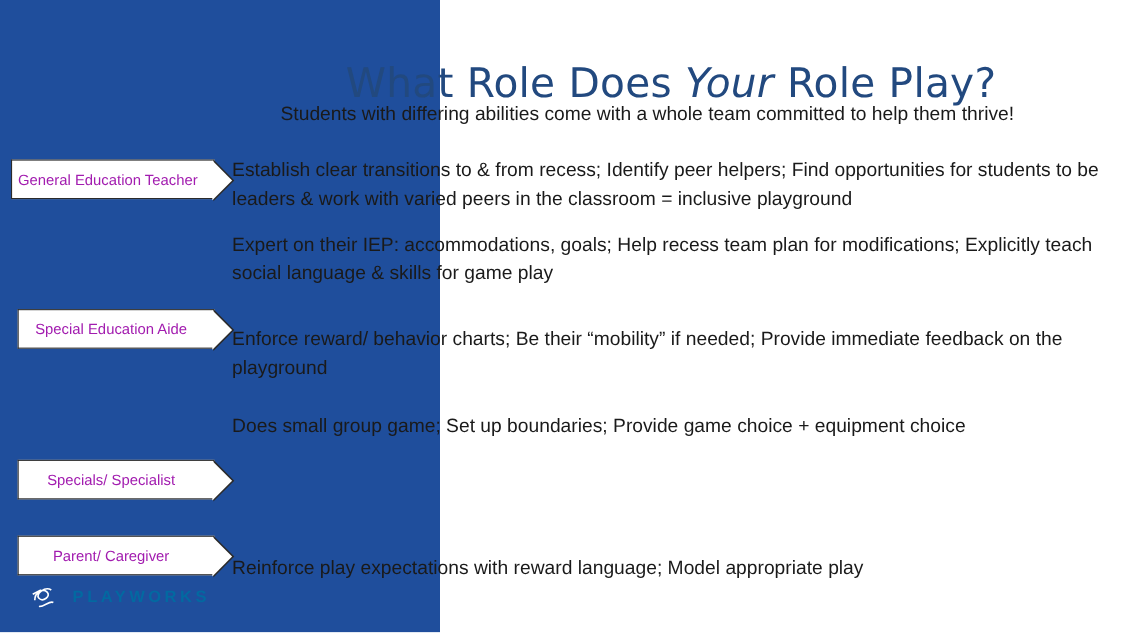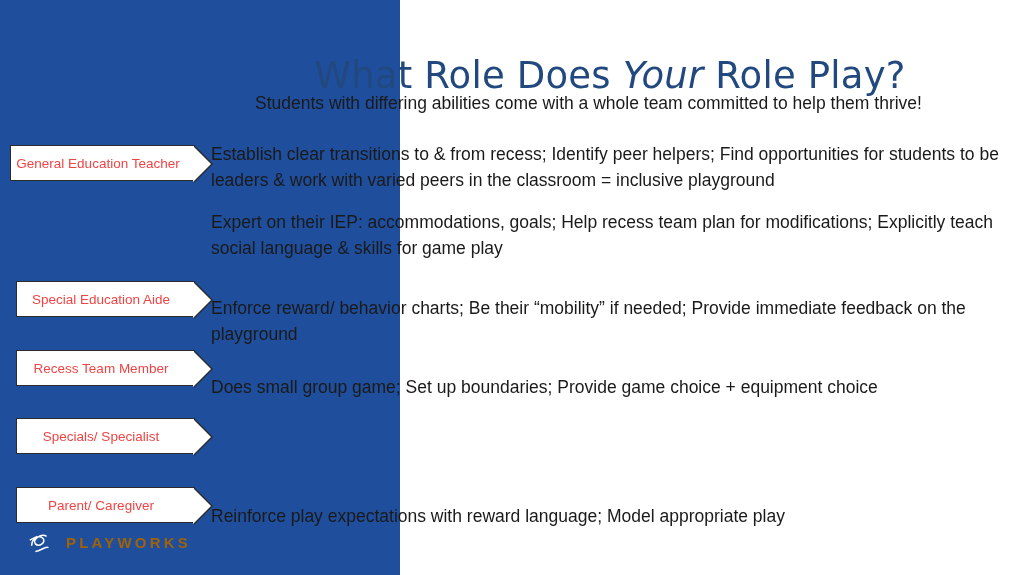--- a/index.html
+++ b/index.html
@@ -72,21 +72,21 @@
   .label-arrow {
     position: absolute;
     height: 36px;
     background: #ffffff;
     border: 1px solid #2b2b2b;
     border-right: none;
     display: flex;
     align-items: center;
     justify-content: center;
     font-size: 13.5px;
-    color: #ef4444;
+    color: #a21caf;
     padding-right: 16px;
     padding-left: 6px;
     z-index: 5;
   }
   .label-arrow::after {
     content: "";
     position: absolute;
     right: -18px;
     top: -1px;
     width: 0;
@@ -131,21 +131,21 @@
     display: flex;
     align-items: center;
     gap: 10px;
   }
   .logo-mark {
     width: 30px;
     height: 30px;
     flex: none;
   }
   .logo-text {
-    color: #a16207;
+    color: #0369a1;
     font-size: 15px;
     letter-spacing: 3.2px;
     font-weight: bold;
     font-family: "Liberation Sans", sans-serif;
   }
 </style>
 </head>
 <body>
 
 <div id="slide">
@@ -157,23 +157,20 @@
     <span>What Role Does </span><span class="ital">Your</span><span> Role Play?</span>
   </div>
 
   <div class="intro">Students with differing abilities come with a whole team committed to help them thrive!</div>
 
   <div class="label-arrow" style="left:10px; top:145px; width:185px;">
     <span class="label-text">General Education Teacher</span>
   </div>
   <div class="label-arrow" style="left:16px; top:281px; width:179px;">
     <span class="label-text">Special Education Aide</span>
-  </div>
-  <div class="label-arrow" style="left:16px; top:350px; width:179px;">
-    <span class="label-text">Recess Team Member</span>
   </div>
   <div class="label-arrow" style="left:16px; top:418px; width:179px;">
     <span class="label-text">Specials/ Specialist</span>
   </div>
   <div class="label-arrow" style="left:16px; top:487px; width:179px;">
     <span class="label-text">Parent/ Caregiver</span>
   </div>
 
   <div class="para" style="top:141px;">Establish clear transitions to &amp; from recess; Identify peer helpers; Find opportunities for students to be leaders &amp; work with varied peers in the classroom = inclusive playground</div>
   <div class="para" style="top:209px;">Expert on their IEP: accommodations, goals; Help recess team plan for modifications; Explicitly teach social language &amp; skills for game play</div>

